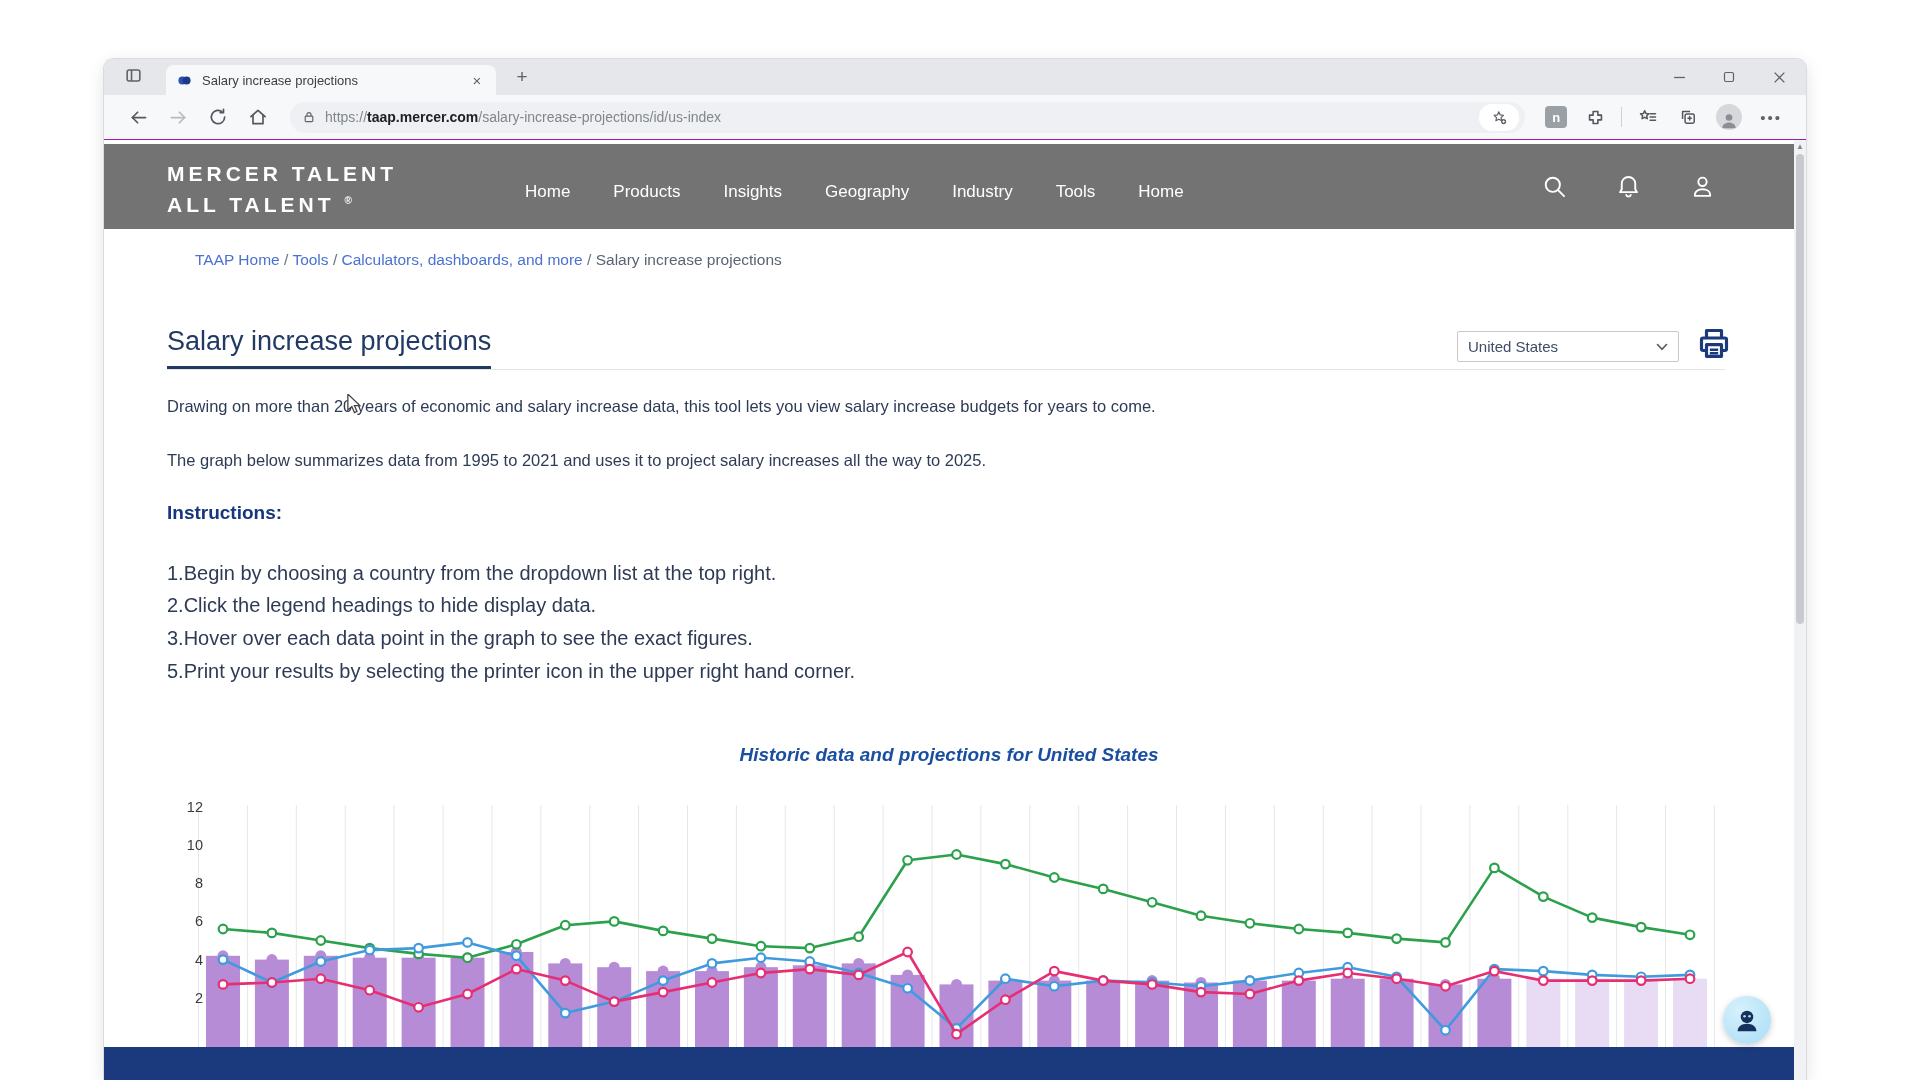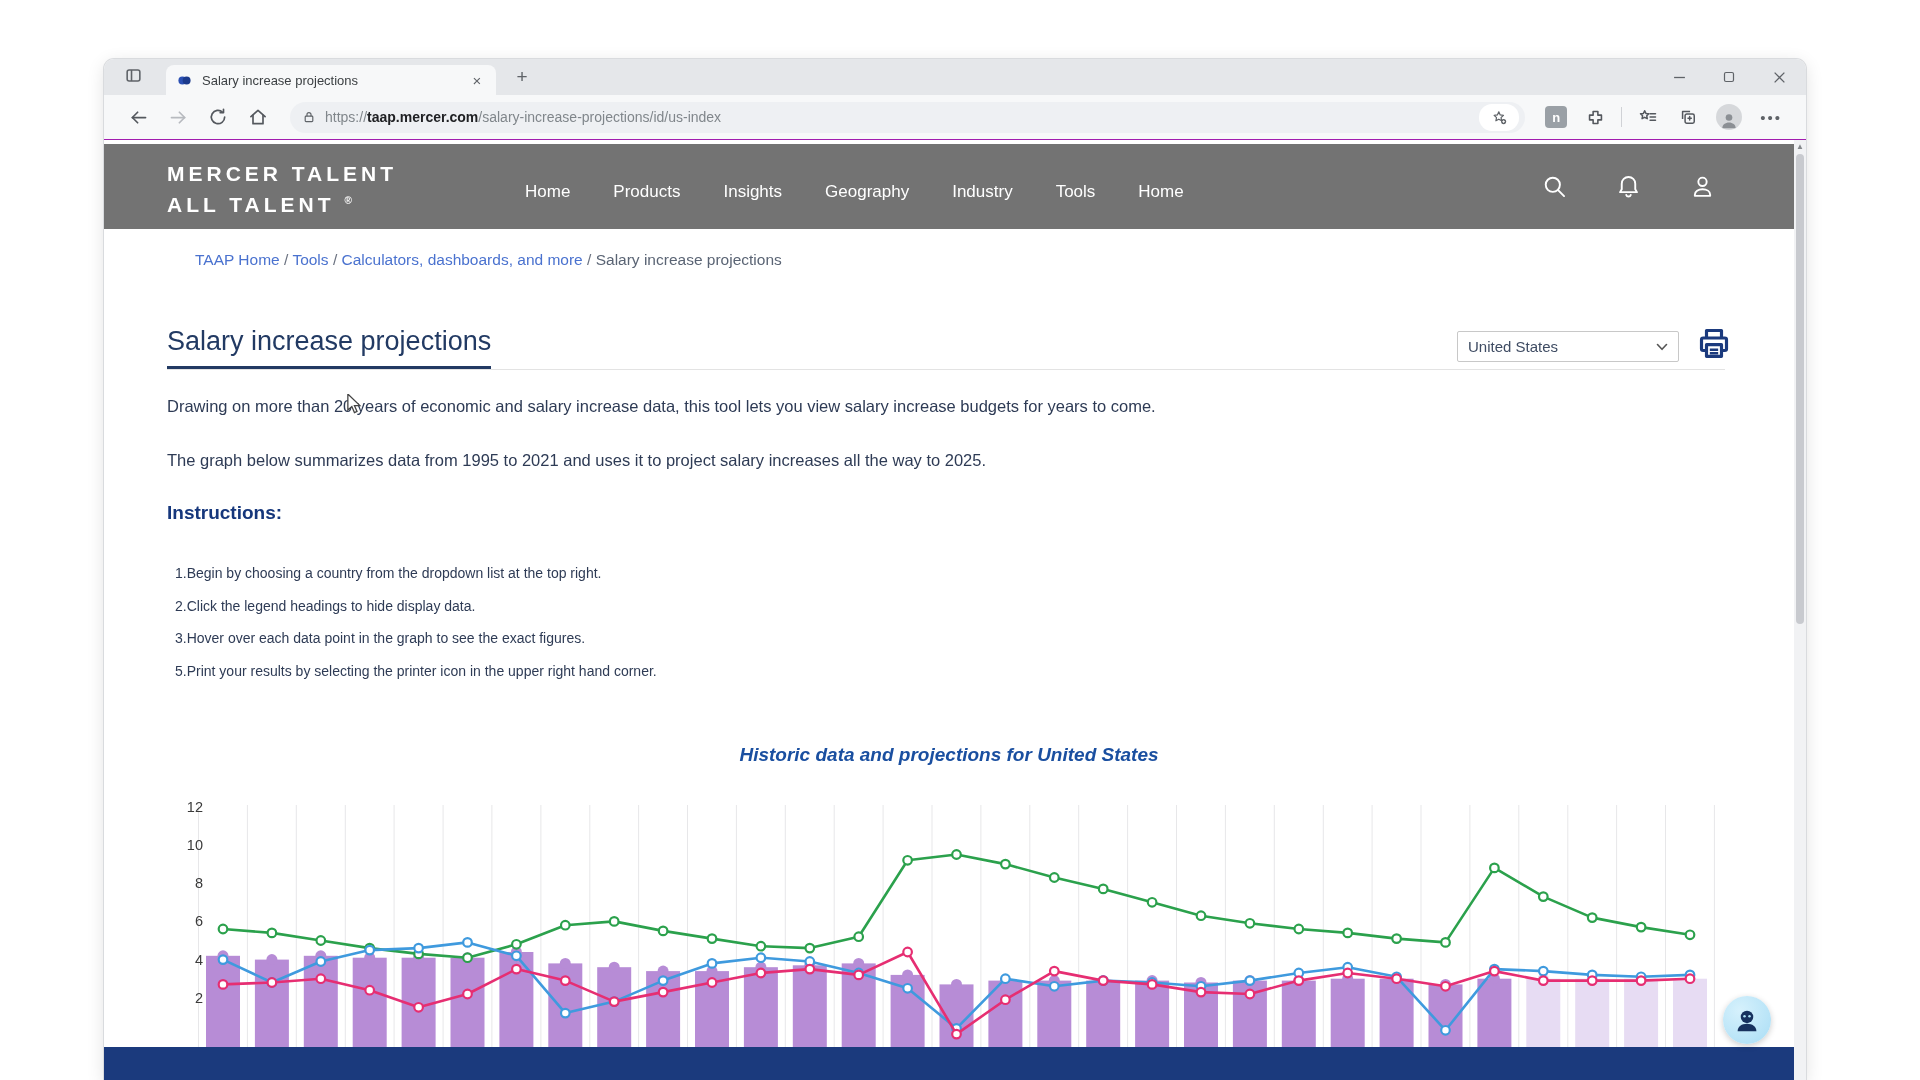--- a/index.html
+++ b/index.html
@@ -53,21 +53,21 @@
 
   
   .page-title { position:absolute; left:63px; top:186px; font-size:27px; color:#223a63; padding-bottom:9px; border-bottom:3px solid #223a63; }
   .title-divider { position:absolute; left:63px; top:229px; width:1558px; height:1px; background:#e3e3e3; }
   .country-select { position:absolute; left:1353px; top:191px; width:222px; height:31px; border:1px solid #c8c8c8; border-radius:2px; background:#fff; display:flex; align-items:center; padding:0 10px; font-size:15px; color:#3f4c63; }
   .country-select .chev { margin-left:auto; color:#555; display:flex; }
   .print-btn { position:absolute; left:1589px; top:182px; width:42px; height:42px; color:#1b3a7d; display:flex; align-items:center; justify-content:center; }
 
   .para { position:absolute; left:63px; font-size:16.5px; color:#2e3b55; }
   .instr-head { position:absolute; left:63px; top:362px; font-size:19px; font-weight:bold; color:#16377c;text-align:center; }
-  .steps { position:absolute; left:71px; top:417px; font-size:14px; color:#2e3b55; }
+  .steps { position:absolute; left:63px; top:417px; font-size:20px; color:#2e3b55; }
   .step { height:32.6px; display:flex; align-items:center; }
 
   .chart-head { position:absolute; left:0; top:604px; width:1690px; text-align:center; font-size:19px; font-weight:bold; color:#1a4fa0;font-style:italic; }
   .chart-wrap { position:absolute; left:61px; top:655px; width:1630px; height:252px; overflow:hidden; }
 
   .site-footer { position:absolute; left:0; top:907px; width:1690px; height:33px; background:#1b3a7d; }
   .chat-widget { position:absolute; left:1619px; top:856px; width:48px; height:48px; border-radius:50%;
                  background:radial-gradient(circle at 35% 30%, #d6f1fc, #a9ddf5); box-shadow:0 2px 6px rgba(0,0,0,.2);
                  display:flex; align-items:center; justify-content:center; z-index:5; }
 

